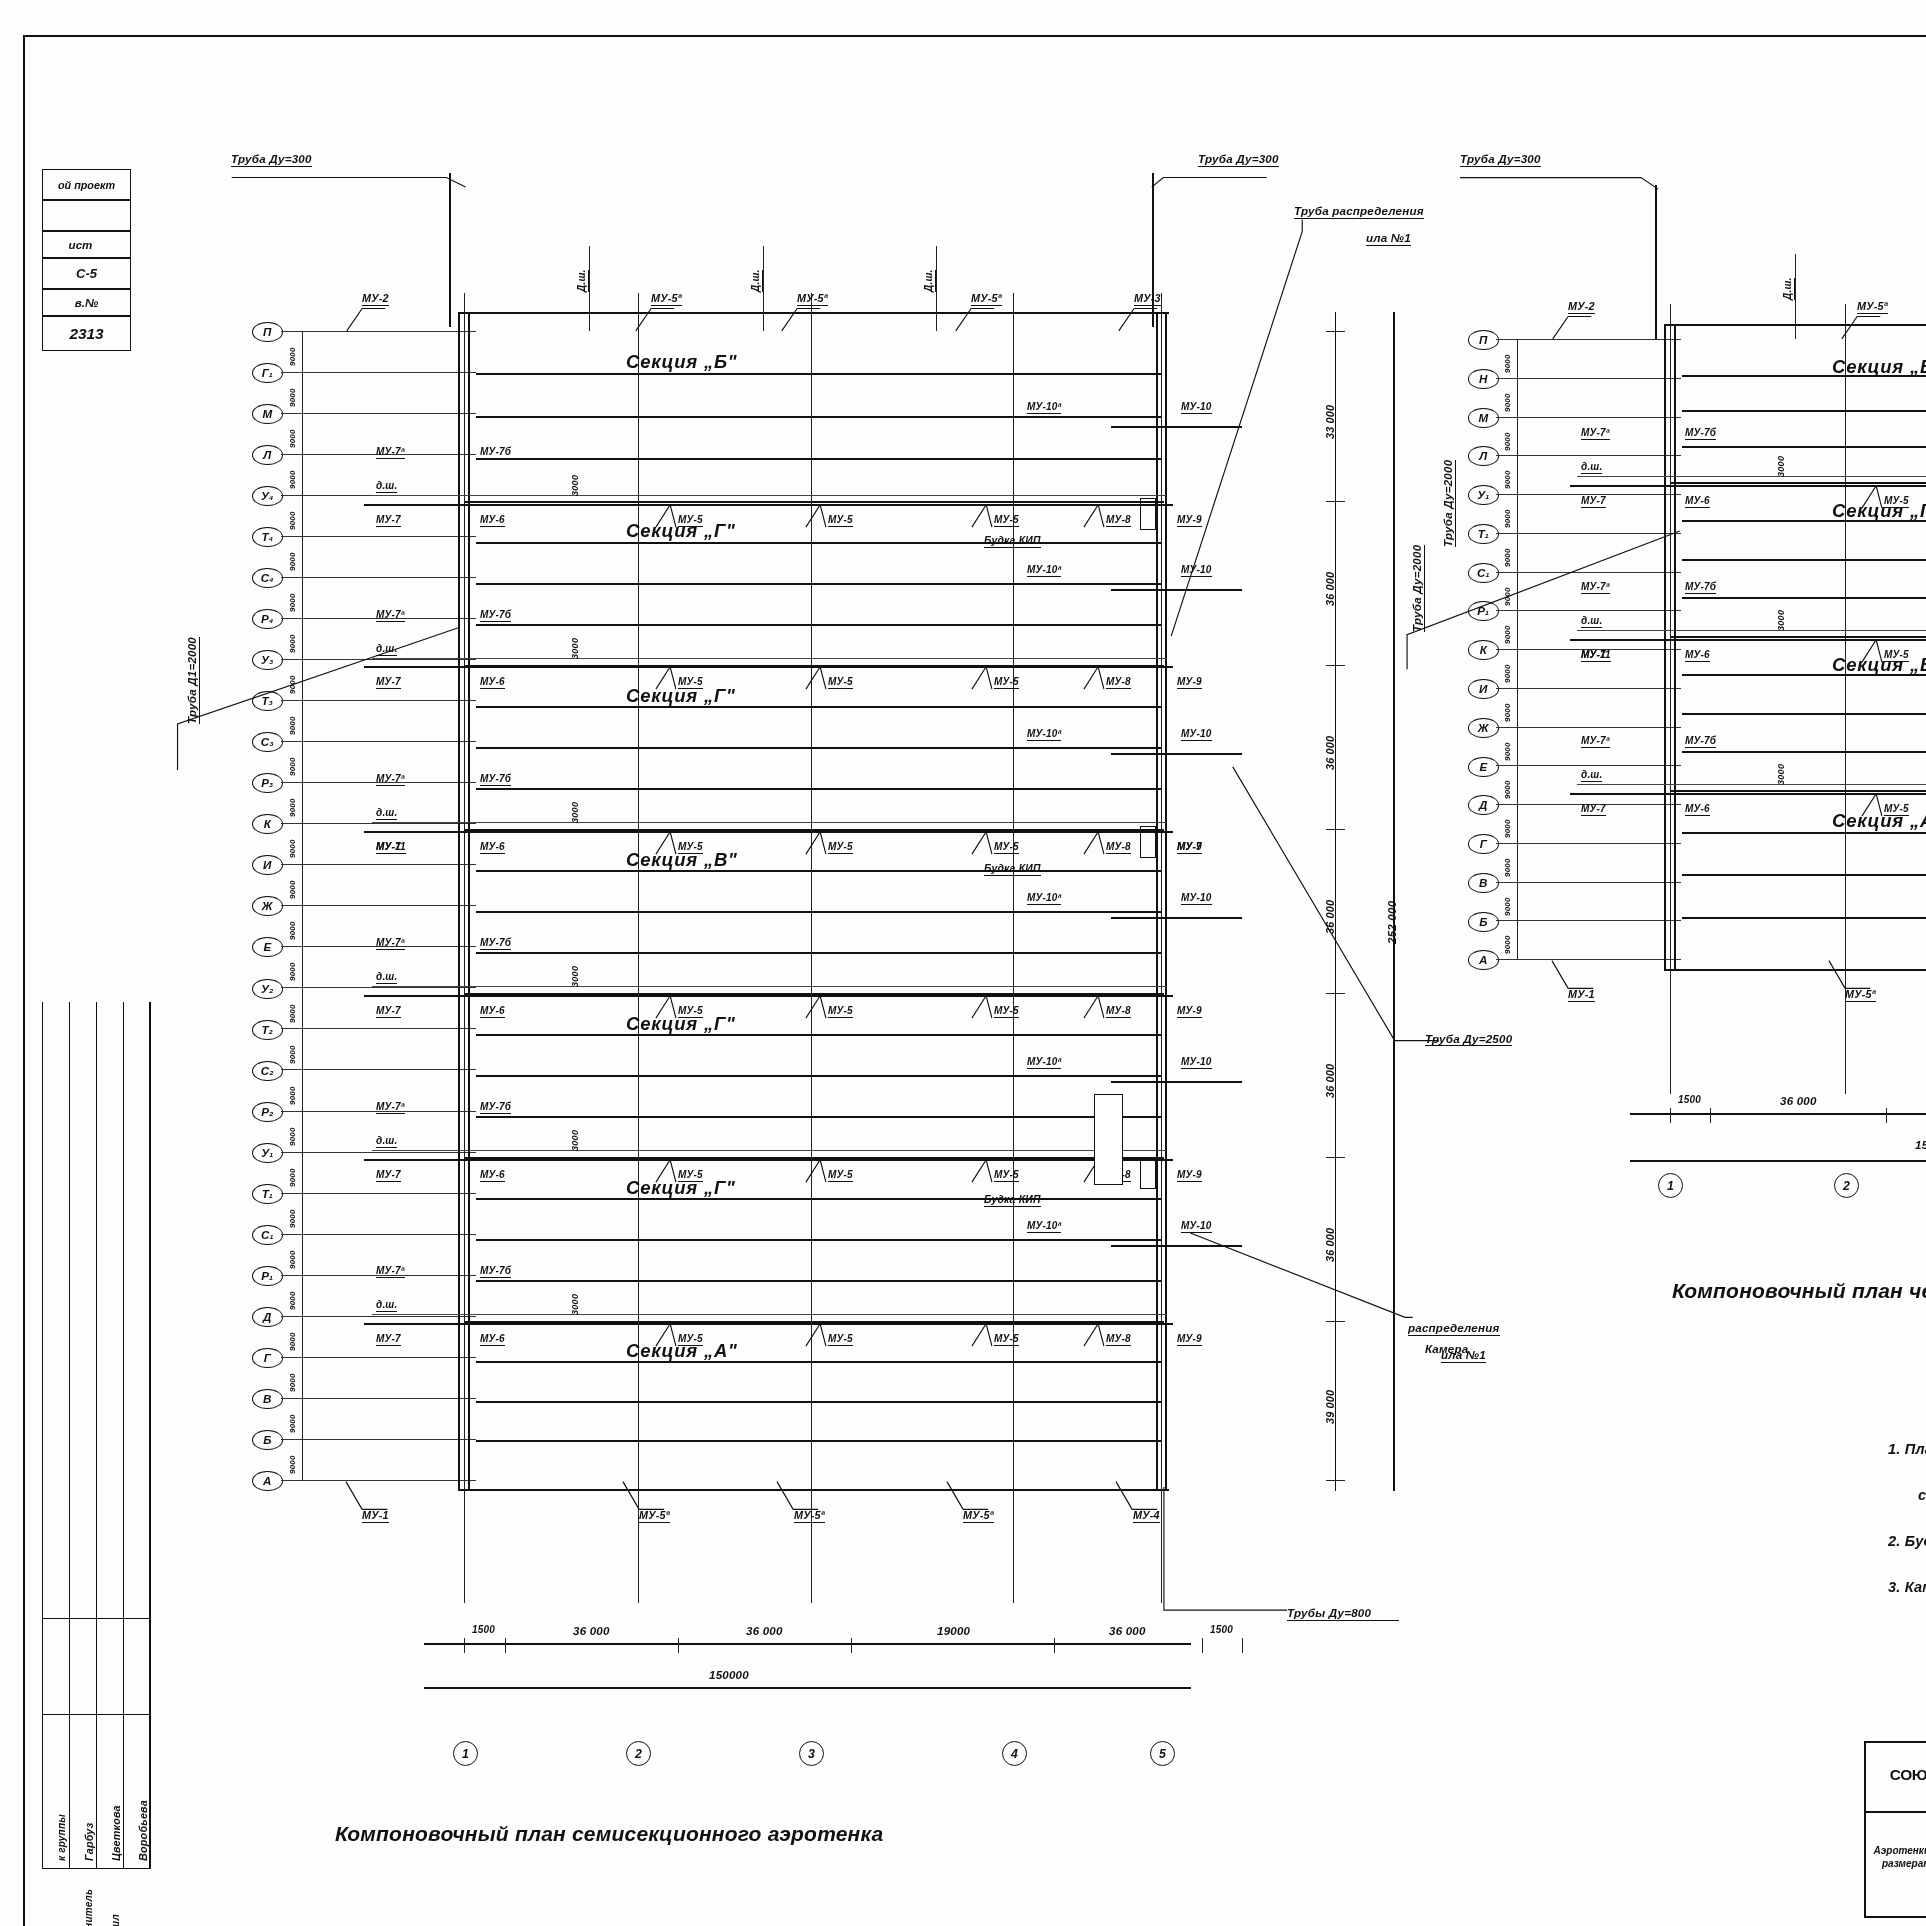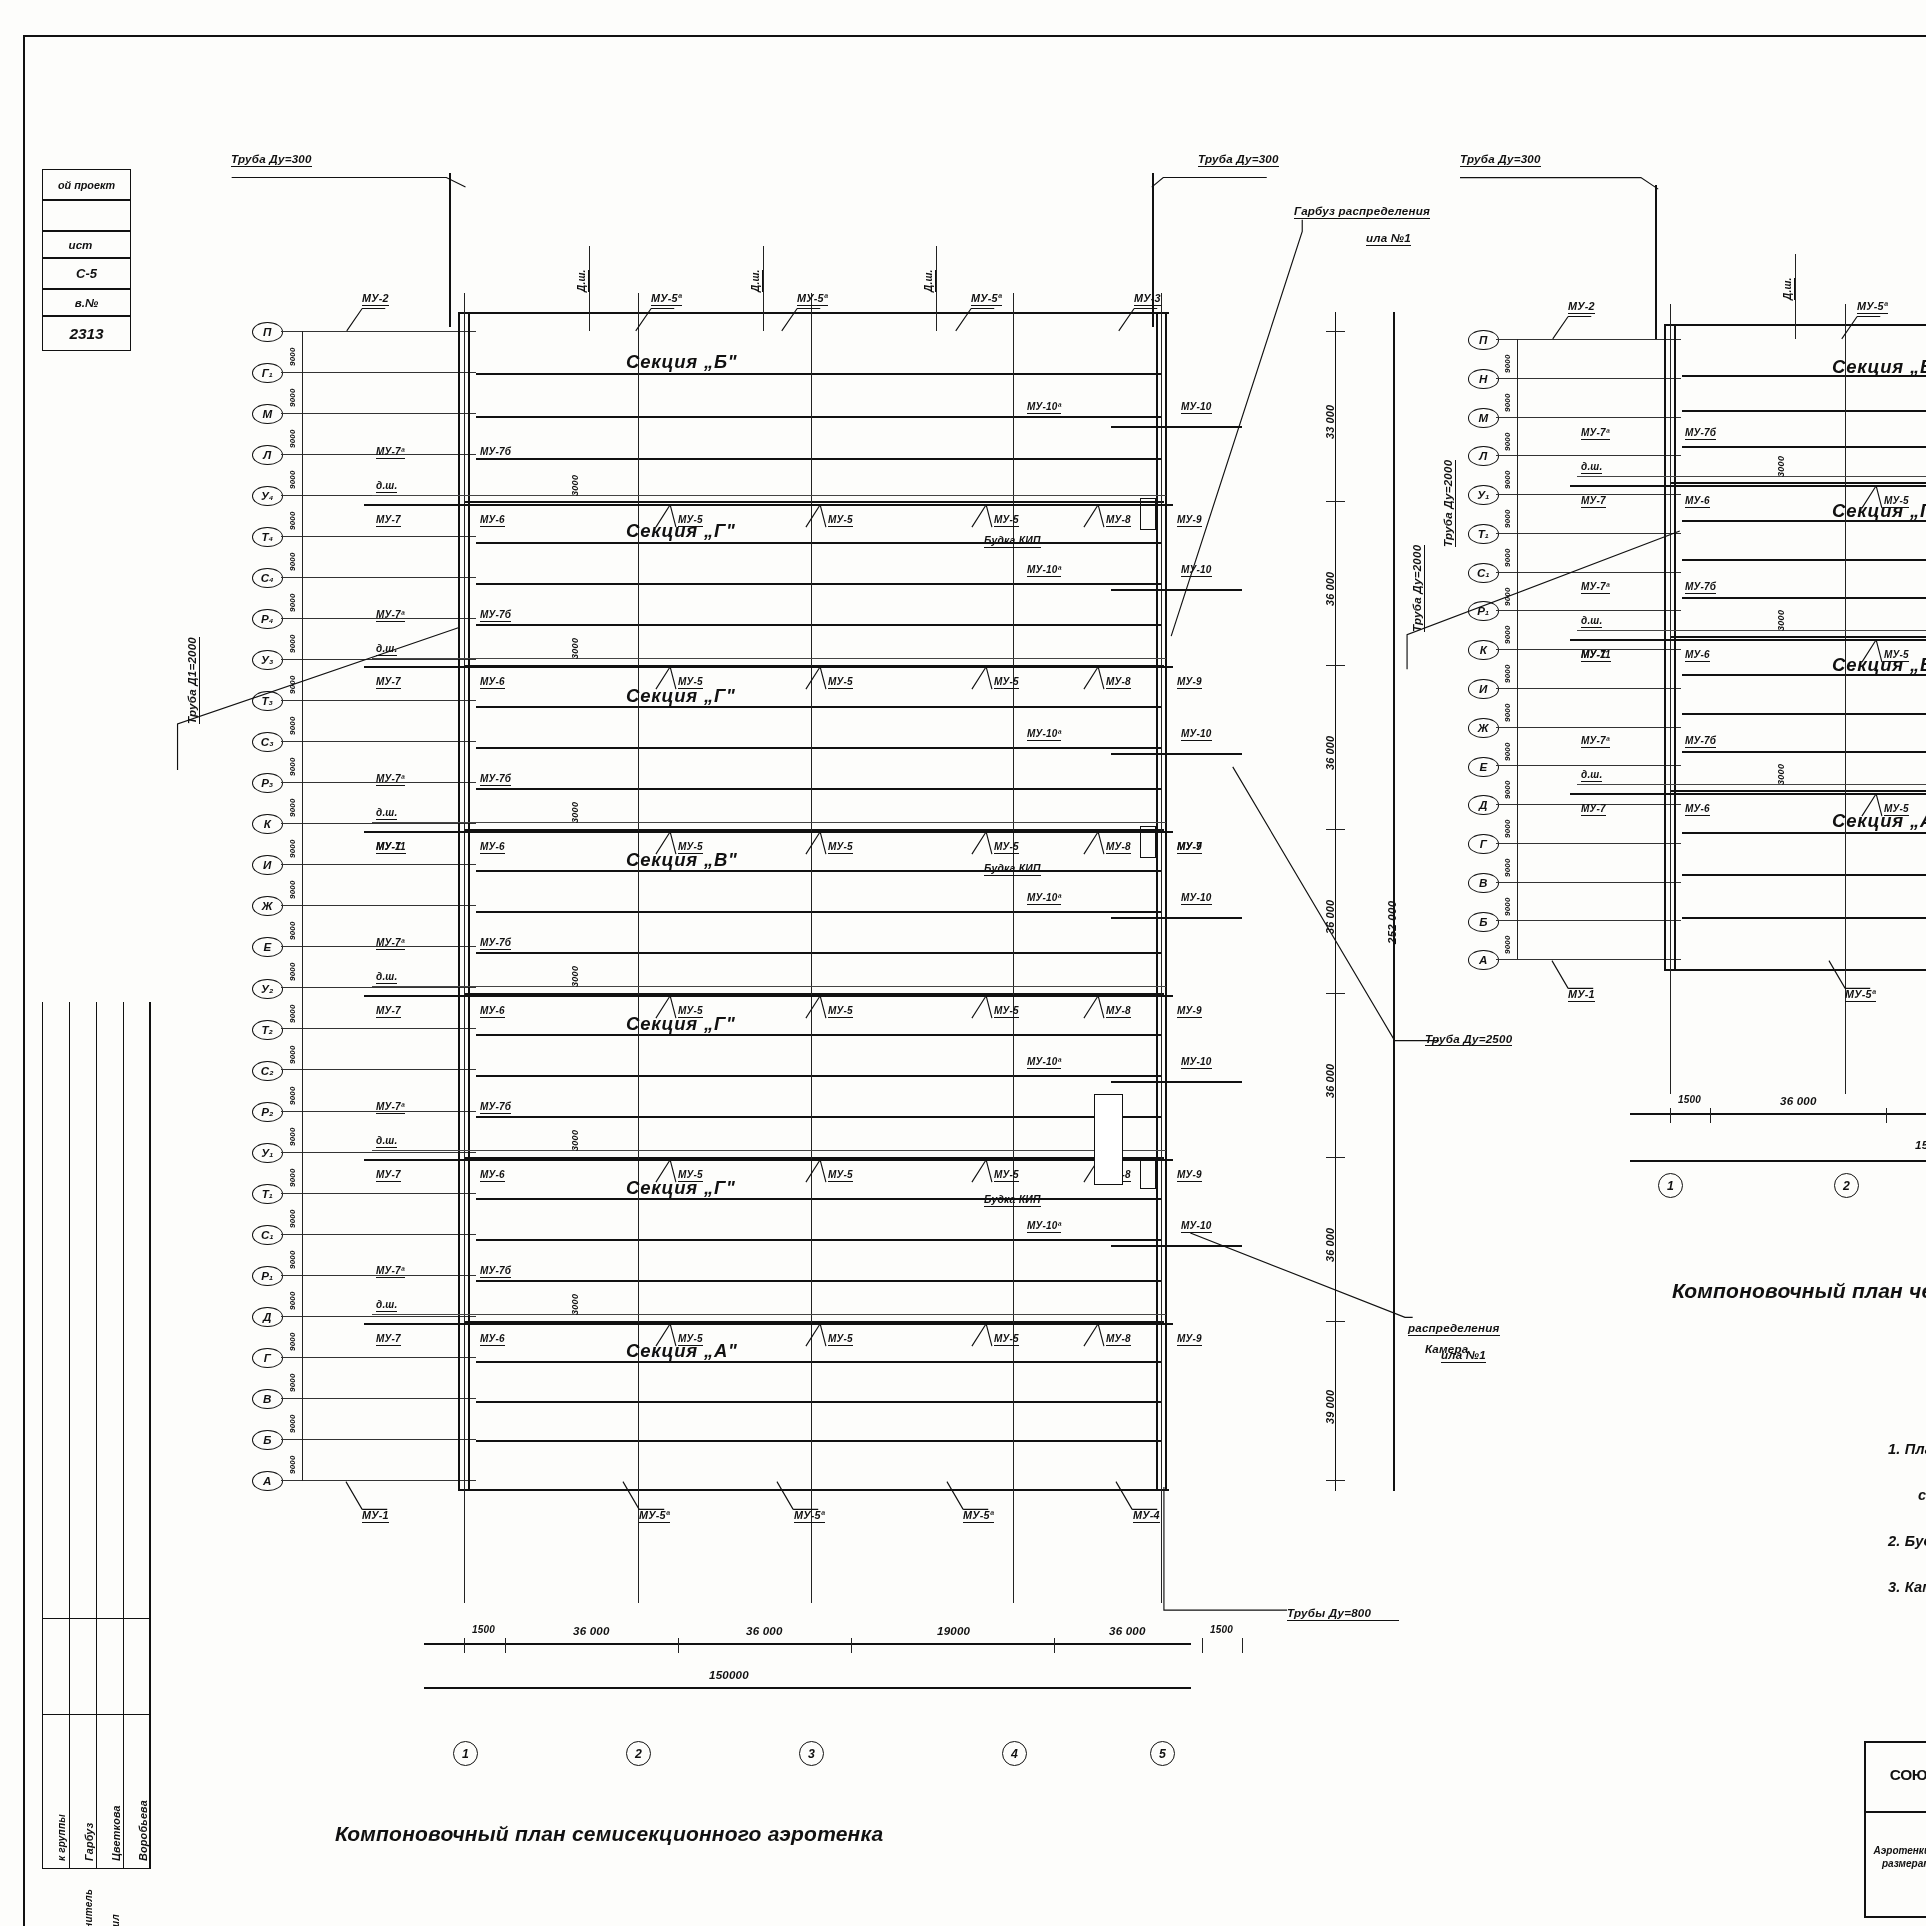--- a/index.html
+++ b/index.html
@@ -511,21 +511,21 @@
         <div class="circ gdc" style="left:1150px;top:1741px;">5</div>
       </div>
 
     <div class="txt rot90 lblu" style="left:185px;top:724px;">Труба Д1=2000</div>
     <svg style="position:absolute;left:166px;top:593px;width:300px;height:185px;" viewBox="0 0 780 480" width="300" height="185">
       <path d="M30,460 L30,340 L760,90" stroke="#111" stroke-width="3" fill="none"></path>
     </svg>
 
     <div class="txt rot90 lblu" style="left:1441px;top:547px;">Труба Ду=2000</div>
 
-    <div class="txt lblu" style="left:1294px;top:204px;">Гарбуз распределения</div>
+    <div class="txt lblu" style="left:1294px;top:204px;">Труба распределения</div>
     <div class="txt lblu" style="left:1366px;top:231px;">ила №1</div>
     <svg style="position:absolute;left:1148px;top:216px;width:162px;height:424px;" viewBox="0 0 420 1100" width="162" height="424">
       <path d="M400,10 L400,40 L60,1090" stroke="#111" stroke-width="3" fill="none"></path>
     </svg>
 
     <div class="txt lbl" style="left:1425px;top:1032px;border-bottom:1.2px solid #111;">Труба Ду=2500</div>
     <svg style="position:absolute;left:1225px;top:763px;width:216px;height:293px;" viewBox="0 0 560 760" width="216" height="293">
       <path d="M20,10 L440,720 L555,720" stroke="#111" stroke-width="3" fill="none"></path>
     </svg>
 

